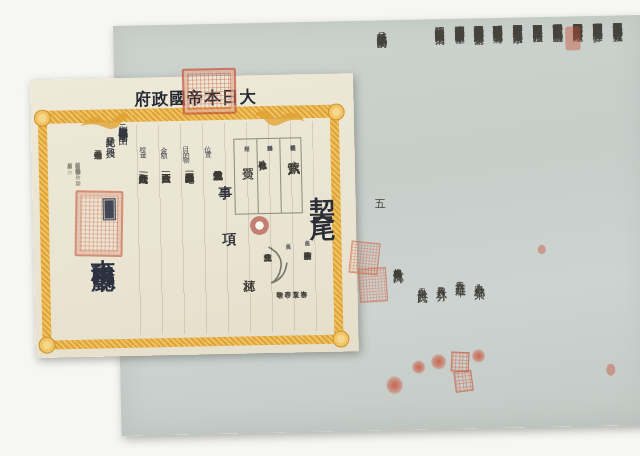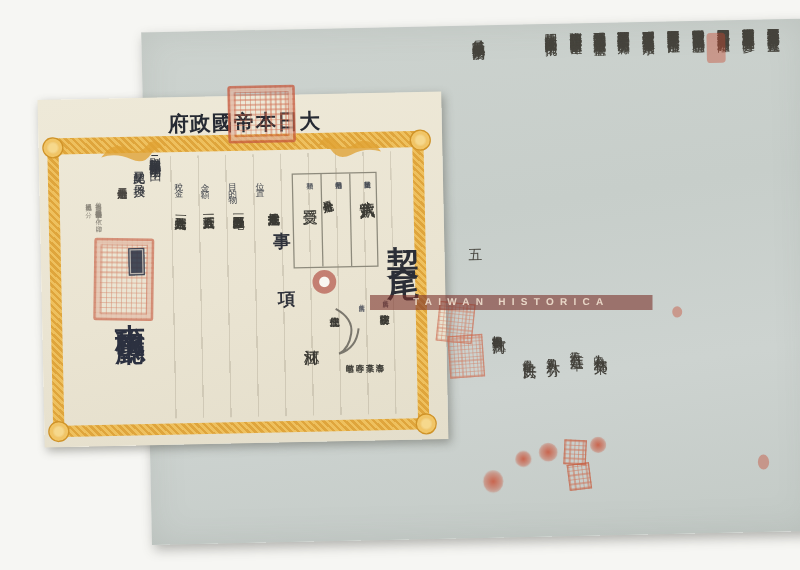--- a/index.html
+++ b/index.html
@@ -230,15 +230,14 @@
     <div id="seal-top" class="seal-ornate"></div>
     <div id="seal-left" class="seal-ornate"></div>
     <div id="seal-dark"></div>
   </div>
 
   <div class="cancel-stamp" style="left:350px;top:242px;width:27px;height:30px;transform:rotate(6deg);"></div>
   <div class="cancel-stamp" style="left:359px;top:268px;width:26px;height:32px;transform:rotate(-4deg);"></div>
 
   <div id="wm">
     <div id="wm-logo"></div>
-    <div id="wm-banner">TAIWAN HISTORICA</div>
   </div>
 </div>
 
 </body></html>

